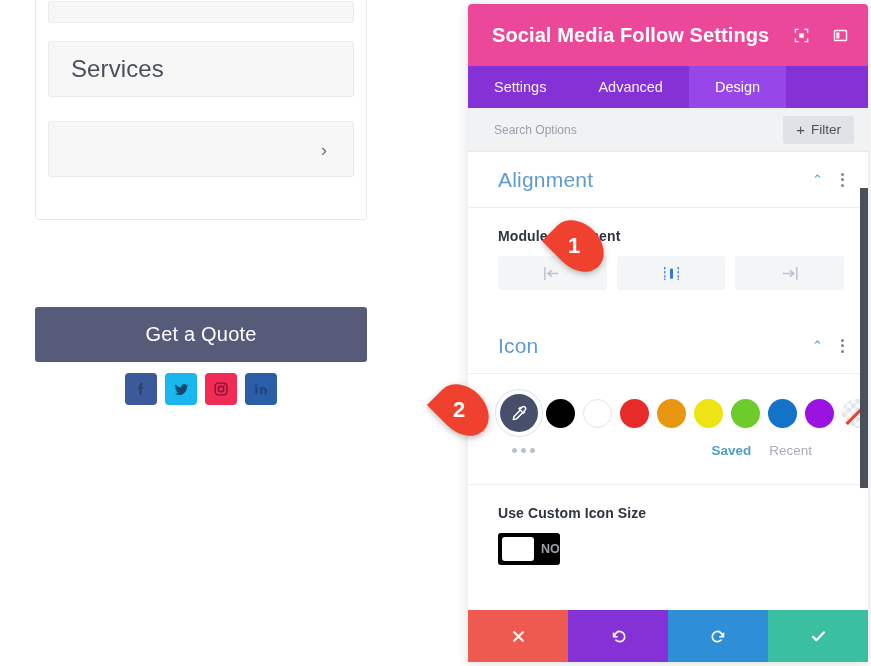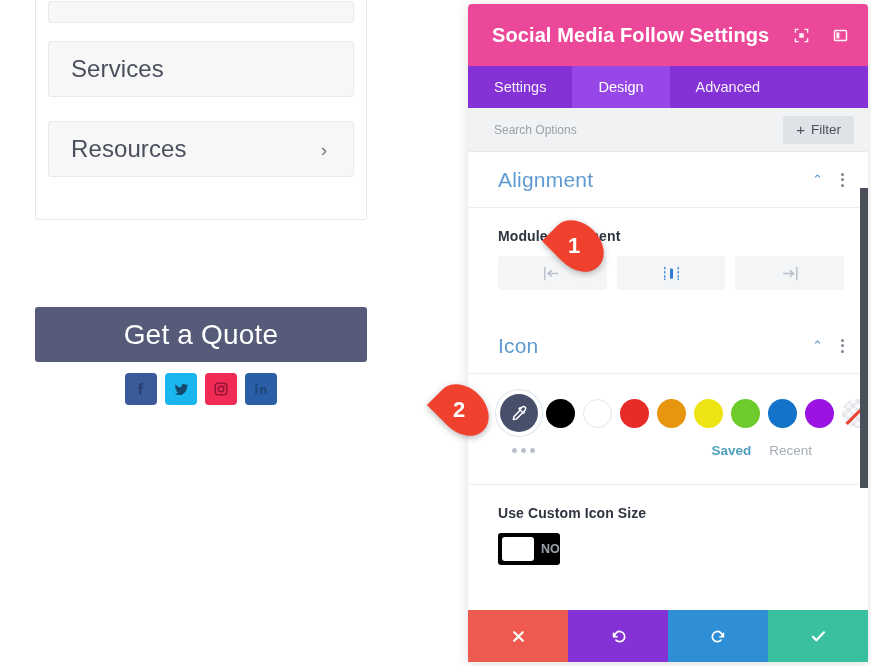--- a/index.html
+++ b/index.html
@@ -34,21 +34,21 @@
   }
   .menu-chev{
     position:absolute;right:26px;top:50%;transform:translateY(-50%);
     color:#6f7480;font-size:19px;line-height:1;
   }
 
   .quote-btn{
     position:absolute;left:35px;top:307px;width:332px;height:55px;
     background:#555b78;border-radius:3px;color:#ffffff;
     display:flex;align-items:center;justify-content:center;
-    font-size:28px;font-weight:400;letter-spacing:.2px;
+    font-size:20px;font-weight:400;letter-spacing:.2px;
   }
 
   .social-row{
     position:absolute;left:35px;top:371px;width:332px;height:36px;
     display:flex;align-items:center;justify-content:center;gap:8px;
   }
   .social-icon{
     width:32px;height:32px;border-radius:4px;
     display:flex;align-items:center;justify-content:center;
   }
@@ -231,21 +231,20 @@
   <div class="page-preview">
 
     <div class="menu-card">
       <div class="menu-item partial"></div>
 
       <div class="menu-item">
         <span class="menu-label">Services</span>
       </div>
 
       <div class="menu-item">
-        <span class="menu-label">Resources</span>
         <span class="menu-chev">›</span>
       </div>
     </div>
 
     <div class="quote-btn">
       <span>Get a Quote</span>
     </div>
 
     <div class="social-row">
       <div class="social-icon" style="background:#3b5a9a">
@@ -291,22 +290,22 @@
             <rect x="1.6" y="2.6" width="12.8" height="10.8" rx="1"></rect>
             <rect x="3.6" y="4.8" width="3.2" height="6.4" fill="#ffffff" stroke="none"></rect>
           </svg>
         </div>
 
       </div>
     </div>
 
     <div class="tabs">
       <div class="tab">Settings</div>
+      <div class="tab">Advanced</div>
       <div class="tab active">Design</div>
-      <div class="tab">Advanced</div>
     </div>
 
     <div class="searchbar">
       <input class="search-input" type="text" placeholder="Search Options" style="">
       <div class="filter-btn">
         <span class="filter-plus">+</span>
         <span>Filter</span>
       </div>
     </div>
 

